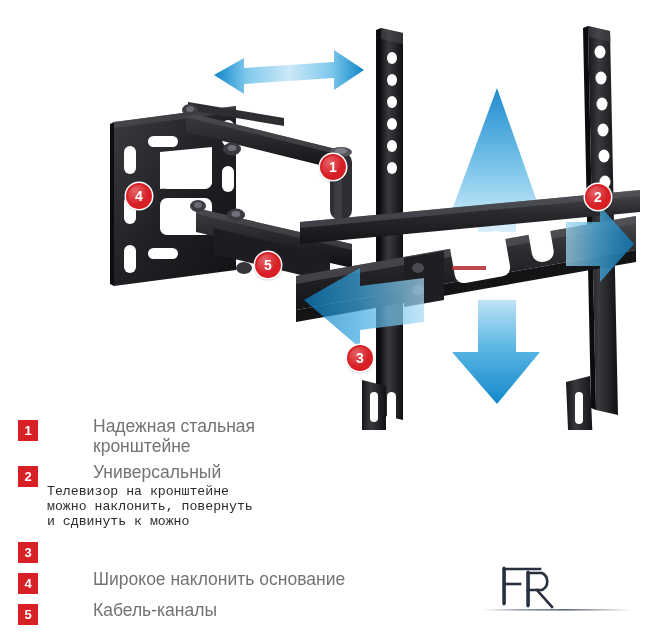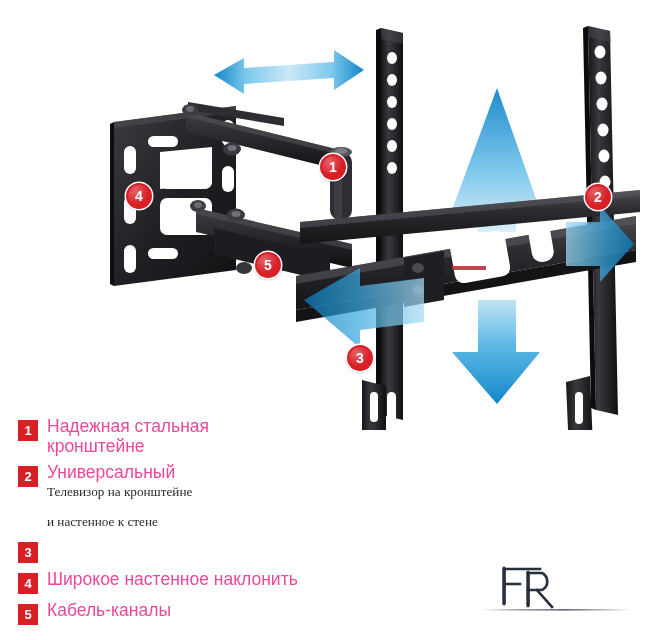--- a/index.html
+++ b/index.html
@@ -37,26 +37,27 @@
   .legend-row{display:flex;align-items:flex-start;margin-bottom:7px;}
   .legend-row.compact{margin-bottom:2px;}
   .badge{
     flex:0 0 auto;width:20px;height:21px;background:#d81f26;color:#fff;
     font-size:13px;font-weight:bold;display:flex;align-items:center;
     justify-content:center;margin-right:9px;margin-top:3px;
     font-family:"Liberation Sans","DejaVu Sans",sans-serif;
   }
   .legend-text{flex:1 1 auto;}
   .legend-title{
-    font-size:17.5px;color:#ec4899;line-height:1.12;
+    font-size:17.5px;color:#737373;line-height:1.12;
     font-family:"Liberation Sans","DejaVu Sans",sans-serif;
+    margin-left:46px;
   }
   .legend-sub{
     font-size:13.2px;color:#2b2b2b;line-height:1.16;margin-top:1px;
-    font-family:Liberation Serif, serif;
+    font-family:Liberation Mono, monospace;
   }
 
   
   #logo{position:absolute;right:32px;bottom:22px;width:150px;height:58px;}
   #logo svg{display:block;}
 </style>
 </head>
 <body>
 
 <div id="stage">
@@ -295,38 +296,38 @@
     </div>
 
     <div class="legend-row compact">
       <div class="badge">
         <span>2</span>
       </div>
       <div class="legend-text">
         <div class="legend-title">Универсальный</div>
         <div class="legend-sub">
           <span>Телевизор на кронштейне</span><br>
-          <br>
-          <span>и настенное к стене</span>
+          <span>можно наклонить, повернуть</span><br>
+          <span>и сдвинуть к можно</span>
         </div>
       </div>
     </div>
 
     <div class="legend-row" style="margin-top:9px;">
       <div class="badge">
         <span>3</span>
       </div>
     </div>
 
     <div class="legend-row">
       <div class="badge">
         <span>4</span>
       </div>
       <div class="legend-text">
-        <div class="legend-title">Широкое настенное наклонить</div>
+        <div class="legend-title">Широкое наклонить основание</div>
       </div>
     </div>
 
     <div class="legend-row">
       <div class="badge">
         <span>5</span>
       </div>
       <div class="legend-text">
         <div class="legend-title">Кабель-каналы</div>
       </div>

